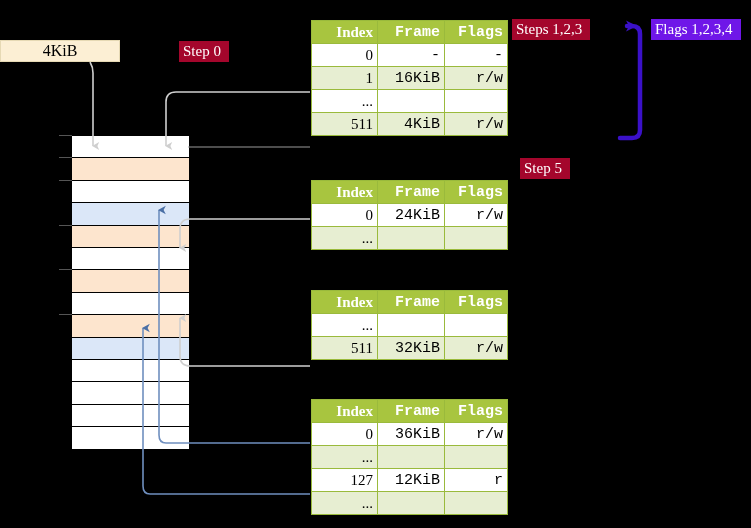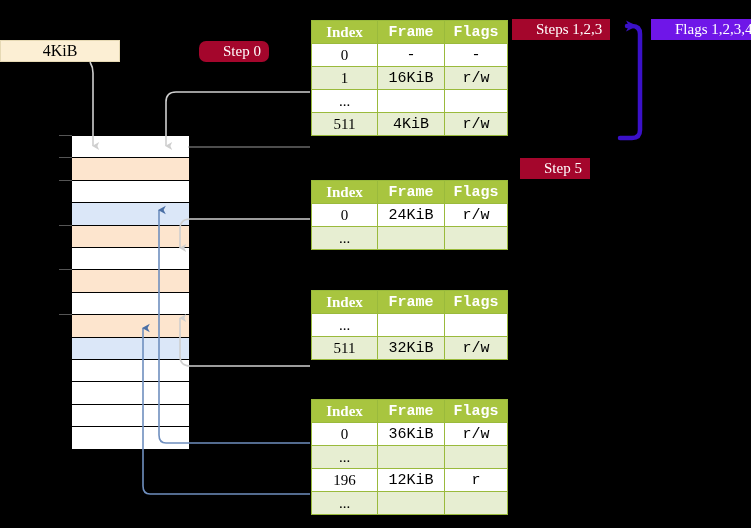--- a/index.html
+++ b/index.html
@@ -5,32 +5,32 @@
   html,body{margin:0;padding:0;background:#000;}
   body{width:751px;height:528px;position:relative;overflow:hidden;
        font-family:"Liberation Serif", serif;}
   .layer{position:absolute;left:0;top:0;width:751px;height:528px;}
   svg.layer{pointer-events:none;}
 
   
   .ptable{position:absolute;border-collapse:collapse;background:#fff;
           border:1px solid #9aba3c;table-layout:fixed;}
   .ptable td,.ptable th{border:1px solid #9aba3c;height:22px;padding:0 4px;
-          font-size:15px;color:#000;font-weight:normal;text-align:center;
+          font-size:15px;color:#000;font-weight:normal;text-align:right;
           vertical-align:middle;overflow:hidden;white-space:nowrap;}
   .ptable th{background:#a8c53f;color:#fff;font-weight:bold;font-size:15px;}
   .ptable tr.alt td{background:#e7eed2;}
   .ptable tr.plain td{background:#ffffff;}
   .ptable td.hl{background:#ffffa8;}
   .c-idx{width:57px;}
   .c-frm{width:58px;font-family:Liberation Mono, monospace;}
   .c-flg{width:54px;font-family:Liberation Mono, monospace;}
 
   
-  .badge{position:absolute;font-size:15px;padding:2px 8px 3px 24px;
+  .badge{position:absolute;font-size:15px;padding:2px 8px 3px 4px;
          color:#fff;white-space:nowrap;line-height:16px;}
   .badge-red{background:#a4062c;}
   .badge-purple{background:#6f16e8;}
 
   
   .callout{position:absolute;background:#fcefd4;border:1px solid #e6d9b4;
            font-size:16px;color:#000;text-align:center;line-height:20px;
            white-space:nowrap;}
 
   
@@ -113,21 +113,21 @@
 
   <g>
     <path d="M620,138 L632,138 q8,0 8,-8 L640,34 q0,-8 -8,-8 L627,26" fill="none" stroke="#3b11c9" stroke-width="4.5" stroke-linecap="round" marker-end="url(#ap)"></path>
   </g>
 </svg>
 
 <div class="callout" style="left:0px;top:40px;width:118px;height:20px;">
   <span>4KiB</span>
 </div>
 
-<div class="badge badge-red" style="left:199px;top:41px;border-radius:7px;">
+<div class="badge badge-red" style="left:179px;top:41px;">
   <span>Step 0</span>
 </div>
 
 <div class="badge badge-red" style="left:512px;top:19px;">
   <span>Steps 1,2,3</span>
 </div>
 
 <div class="badge badge-purple" style="left:651px;top:19px;">
   <span>Flags 1,2,3,4</span>
 </div>
@@ -223,21 +223,21 @@
           <td class="c-idx">0</td>
           <td class="c-frm">36KiB</td>
           <td class="c-flg">r/w</td>
         </tr>
         <tr class="alt">
           <td class="c-idx">...</td>
           <td class="c-frm"></td>
           <td class="c-flg"></td>
         </tr>
         <tr class="plain">
-          <td class="c-idx">196</td>
+          <td class="c-idx">127</td>
           <td class="c-frm">12KiB</td>
           <td class="c-flg">r</td>
         </tr>
         <tr class="alt">
           <td class="c-idx">...</td>
           <td class="c-frm"></td>
           <td class="c-flg"></td>
         </tr>
       </tbody>
     </table>

